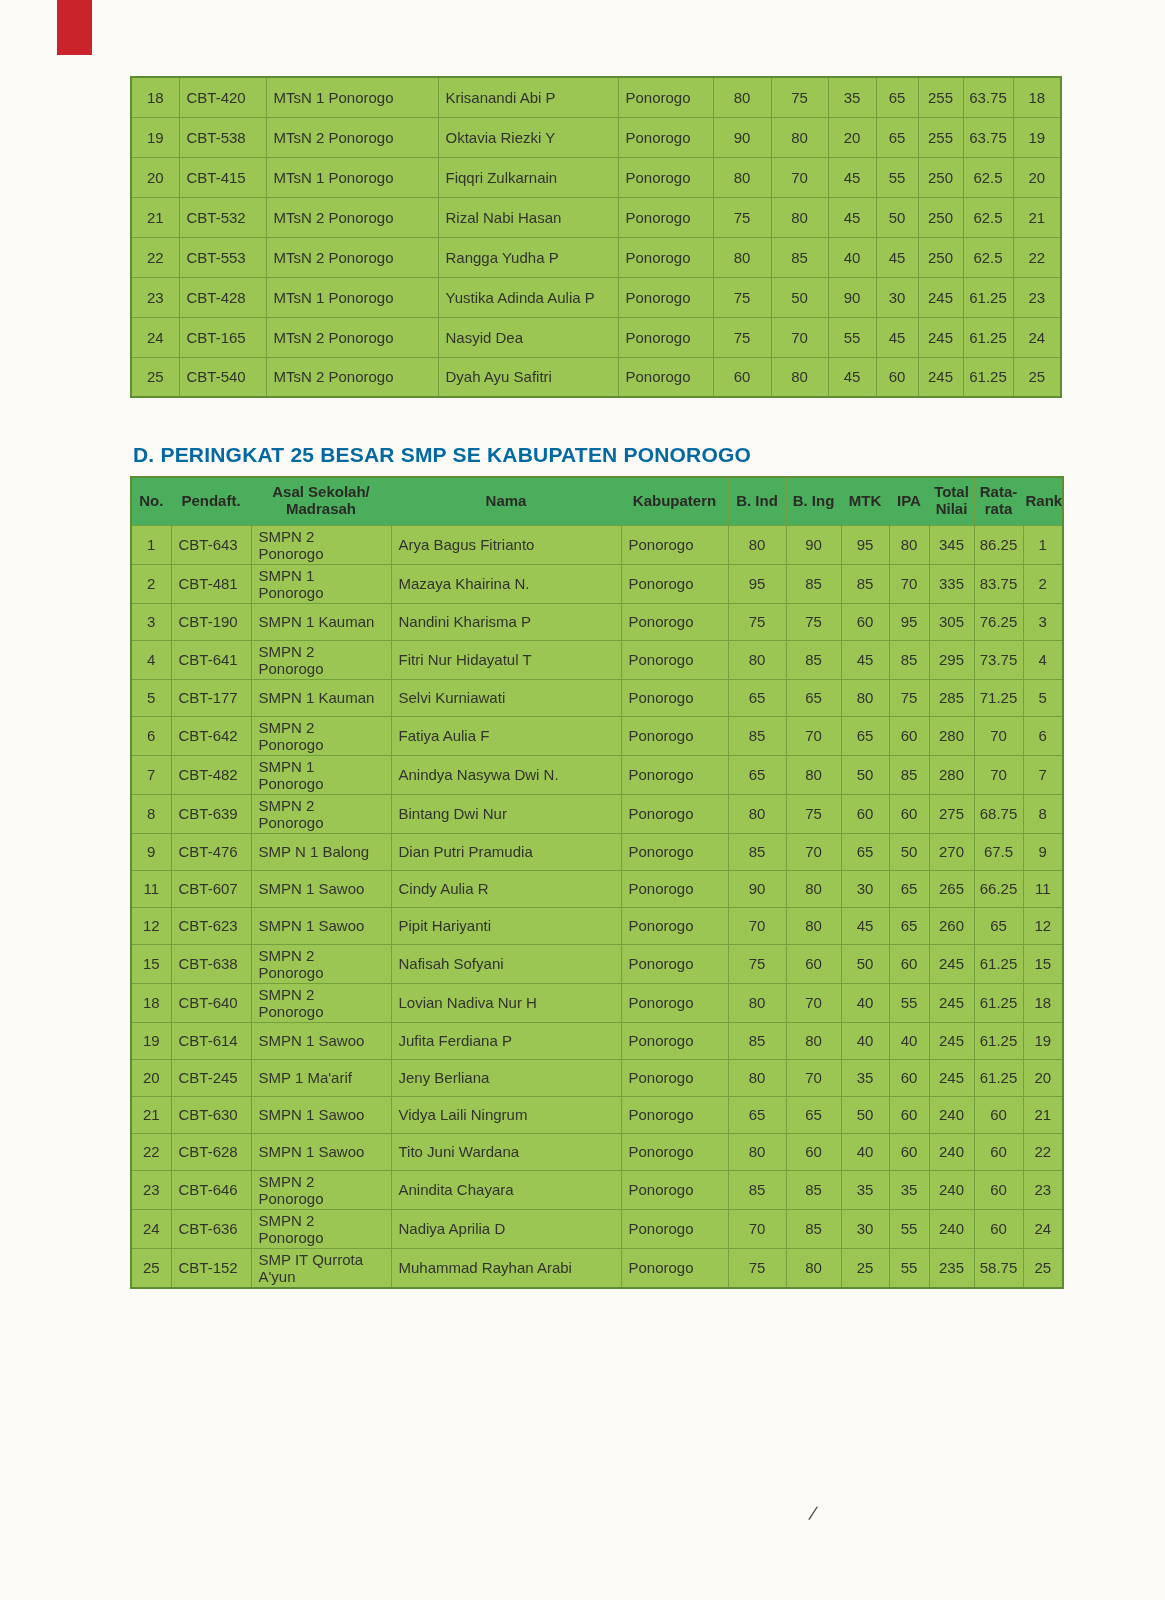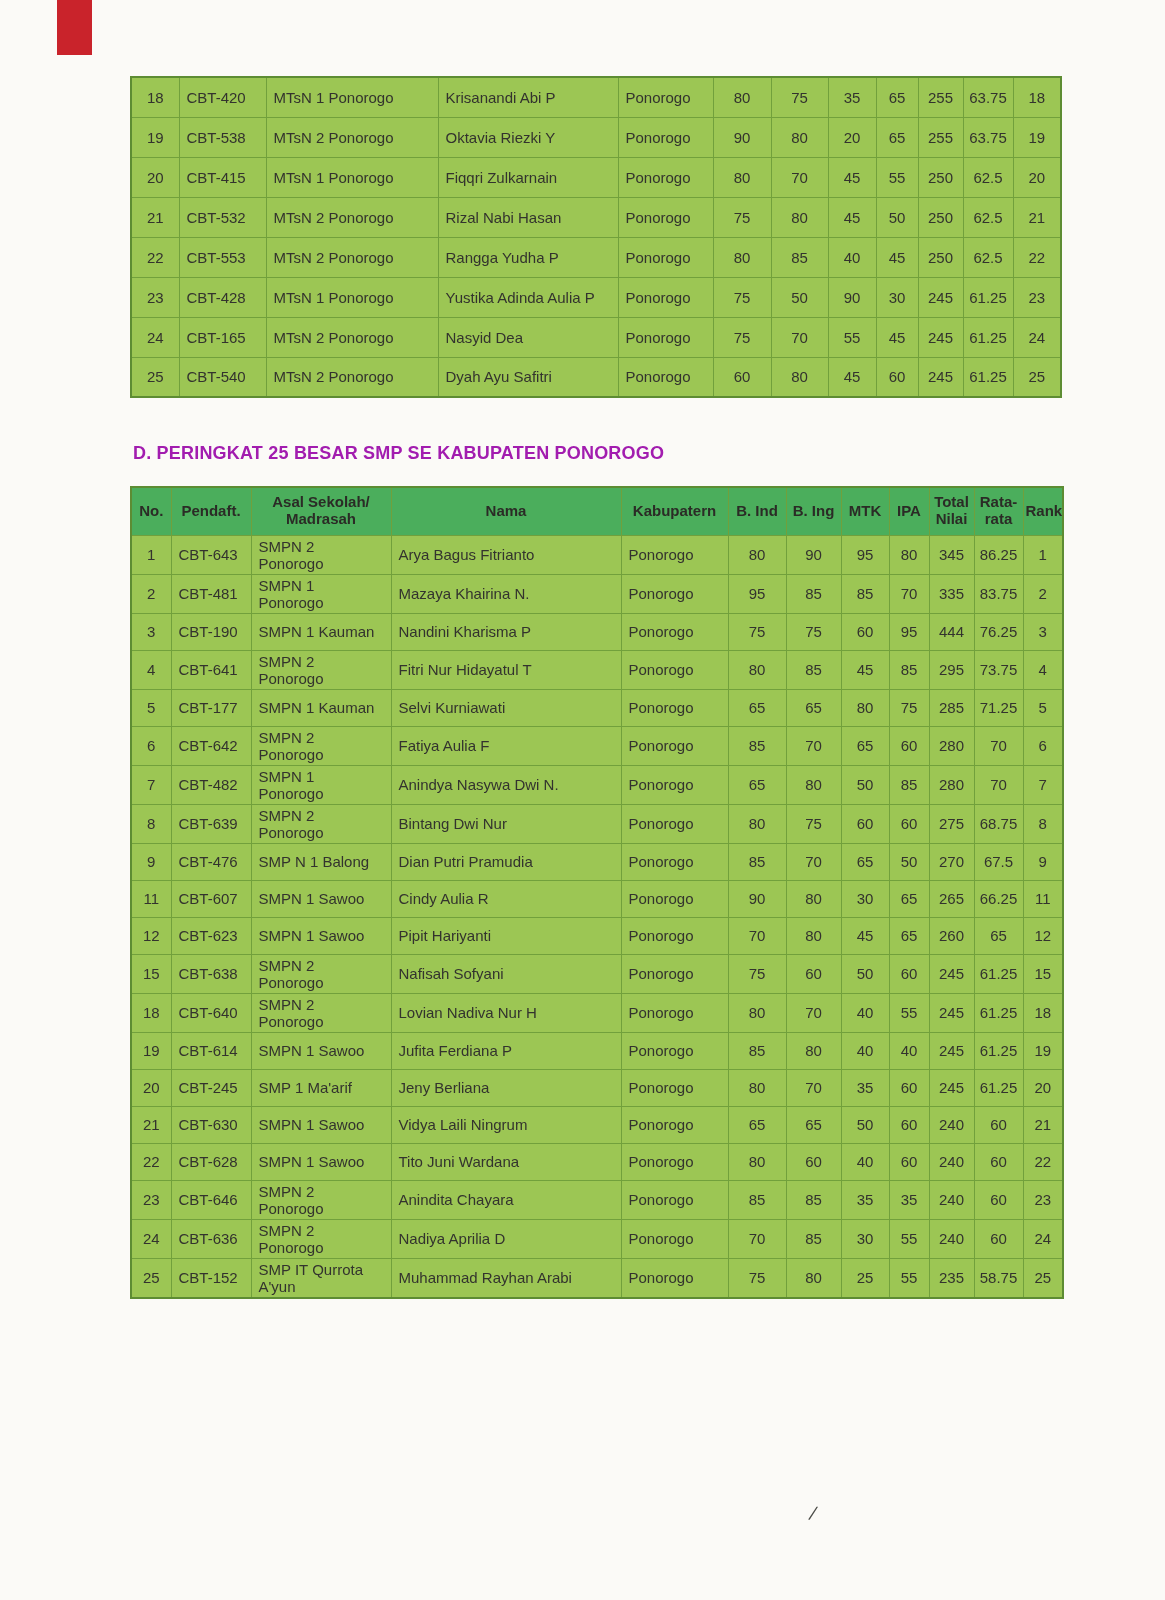--- a/index.html
+++ b/index.html
@@ -42,27 +42,27 @@
     background:var(--header-green);
     font-weight:bold;
     text-align:center;
     color:#2b2b26;
     line-height:1.12;
     white-space:pre-line;
     padding:2px 2px;
   }
   .t1{left:130px;top:76px;width:930px;}
   .t1 tr{height:40px;}
-  .t2{left:130px;top:486px;width:932px;}
+  .t2{left:130px;top:476px;width:932px;}
   .t2 thead tr{height:48px;}
   .t2 tbody tr{height:37px;}
   td.num{text-align:center;padding:2px 2px;}
   .heading{
     position:absolute;left:133px;top:443px;margin:0;
-    font-size:18px;font-weight:bold;color:#a21caf;
+    font-size:21px;font-weight:bold;color:#0369a1;
     letter-spacing:0.2px;white-space:nowrap;
   }
   .mark-slash{
     position:absolute;left:810px;top:1503px;
     font-size:19px;font-style:italic;color:#4a4a46;
     transform:rotate(8deg);
   }
 </style>
 </head>
 <body>
@@ -270,21 +270,21 @@
         <tr>
           <td class="num">3</td>
           <td>CBT-190</td>
           <td>SMPN 1 Kauman</td>
           <td>Nandini Kharisma P</td>
           <td>Ponorogo</td>
           <td class="num">75</td>
           <td class="num">75</td>
           <td class="num">60</td>
           <td class="num">95</td>
-          <td class="num">444</td>
+          <td class="num">305</td>
           <td class="num">76.25</td>
           <td class="num">3</td>
         </tr>
         <tr>
           <td class="num">4</td>
           <td>CBT-641</td>
           <td>SMPN 2 Ponorogo</td>
           <td>Fitri Nur Hidayatul T</td>
           <td>Ponorogo</td>
           <td class="num">80</td>

